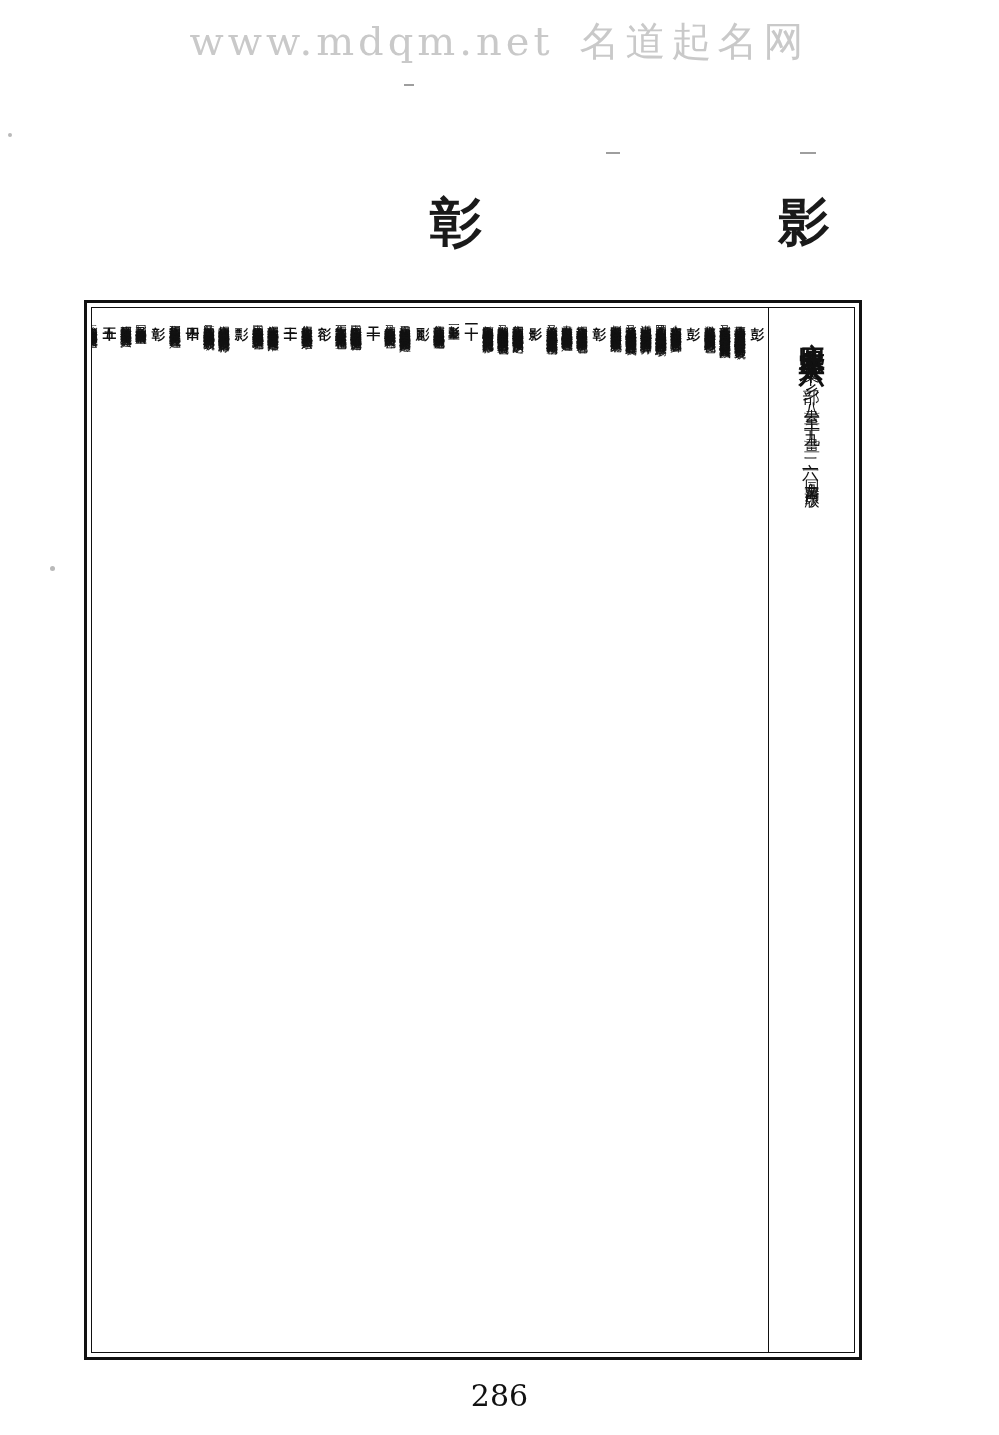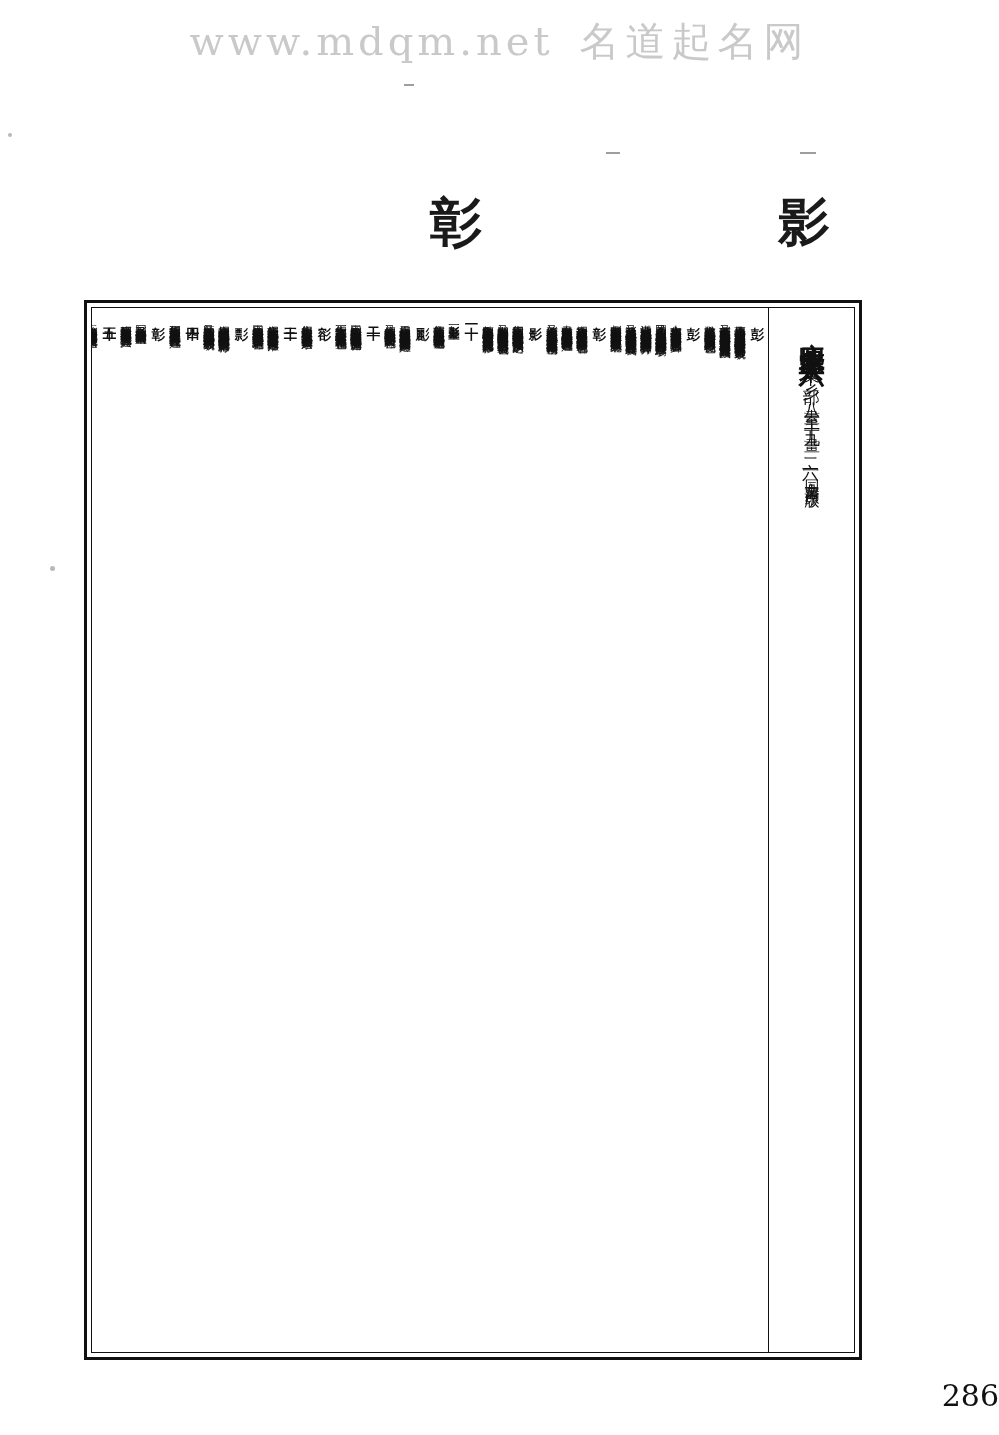--- a/index.html
+++ b/index.html
@@ -174,21 +174,21 @@
     font-weight: bold;
     width: 19px;
   }
 
   
   .folio {
     position: absolute;
     left: 0;
     top: 1378px;
     width: 100%;
-    text-align: right;
+    text-align: center;
     font-family: "DejaVu Serif", serif;
     font-size: 30px;
     color: #111;
   }
 </style>
 </head>
 <body>
 
 <div class="watermark">
   <span class="wm-url">www.mdqm.net</span><span class="wm-cn">名道起名网</span>

